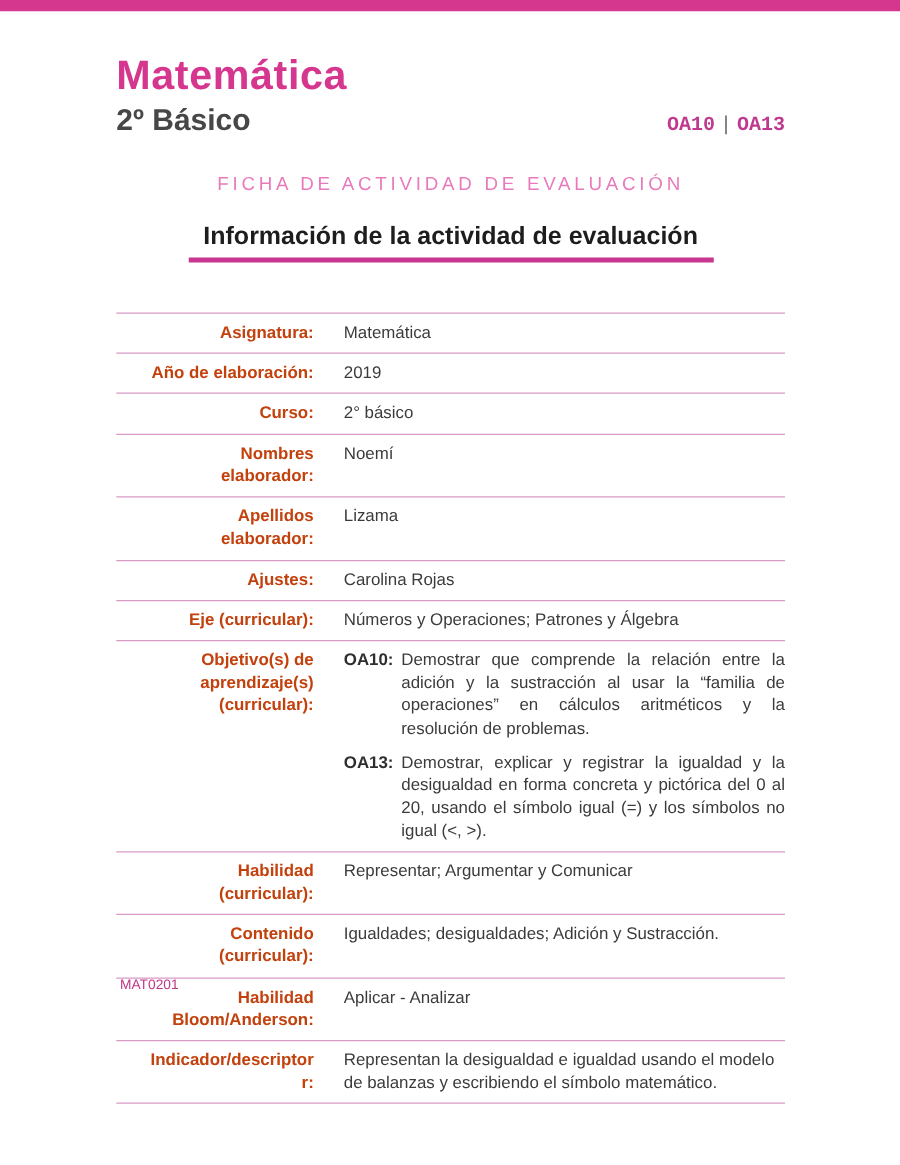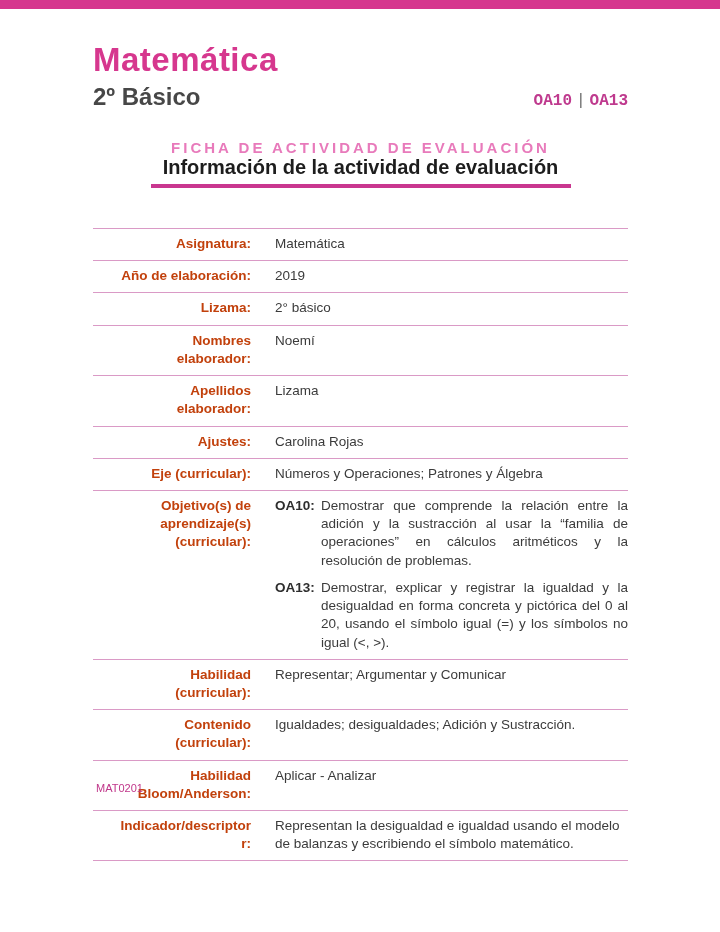--- a/index.html
+++ b/index.html
@@ -53,23 +53,24 @@
     color: #6b6b6b;
     font-weight: normal;
     padding: 0 4px;
   }
   .doc-type {
     margin-top: 28px;
     text-align: center;
     color: #e87abb;
     font-size: 15px;
     letter-spacing: 3px;
-    font-weight: bold;
+    font-weight: normal;
   }
   .section-title {
+    margin-top: 22px;
     text-align: center;
     color: #1d1d1d;
     font-size: 20px;
     font-weight: bold;
   }
   .section-underline {
     width: 420px;
     height: 4px;
     background: #c9368f;
     margin: 5px auto 0 auto;
@@ -149,21 +150,21 @@
         <div class="label">Asignatura:</div>
         <div class="value">Matemática</div>
       </div>
 
       <div class="row">
         <div class="label">Año de elaboración:</div>
         <div class="value">2019</div>
       </div>
 
       <div class="row">
-        <div class="label">Lizama:</div>
+        <div class="label">Curso:</div>
         <div class="value">2° básico</div>
       </div>
 
       <div class="row">
         <div class="label">Nombres
 elaborador:</div>
         <div class="value">Noemí</div>
       </div>
 
       <div class="row">

